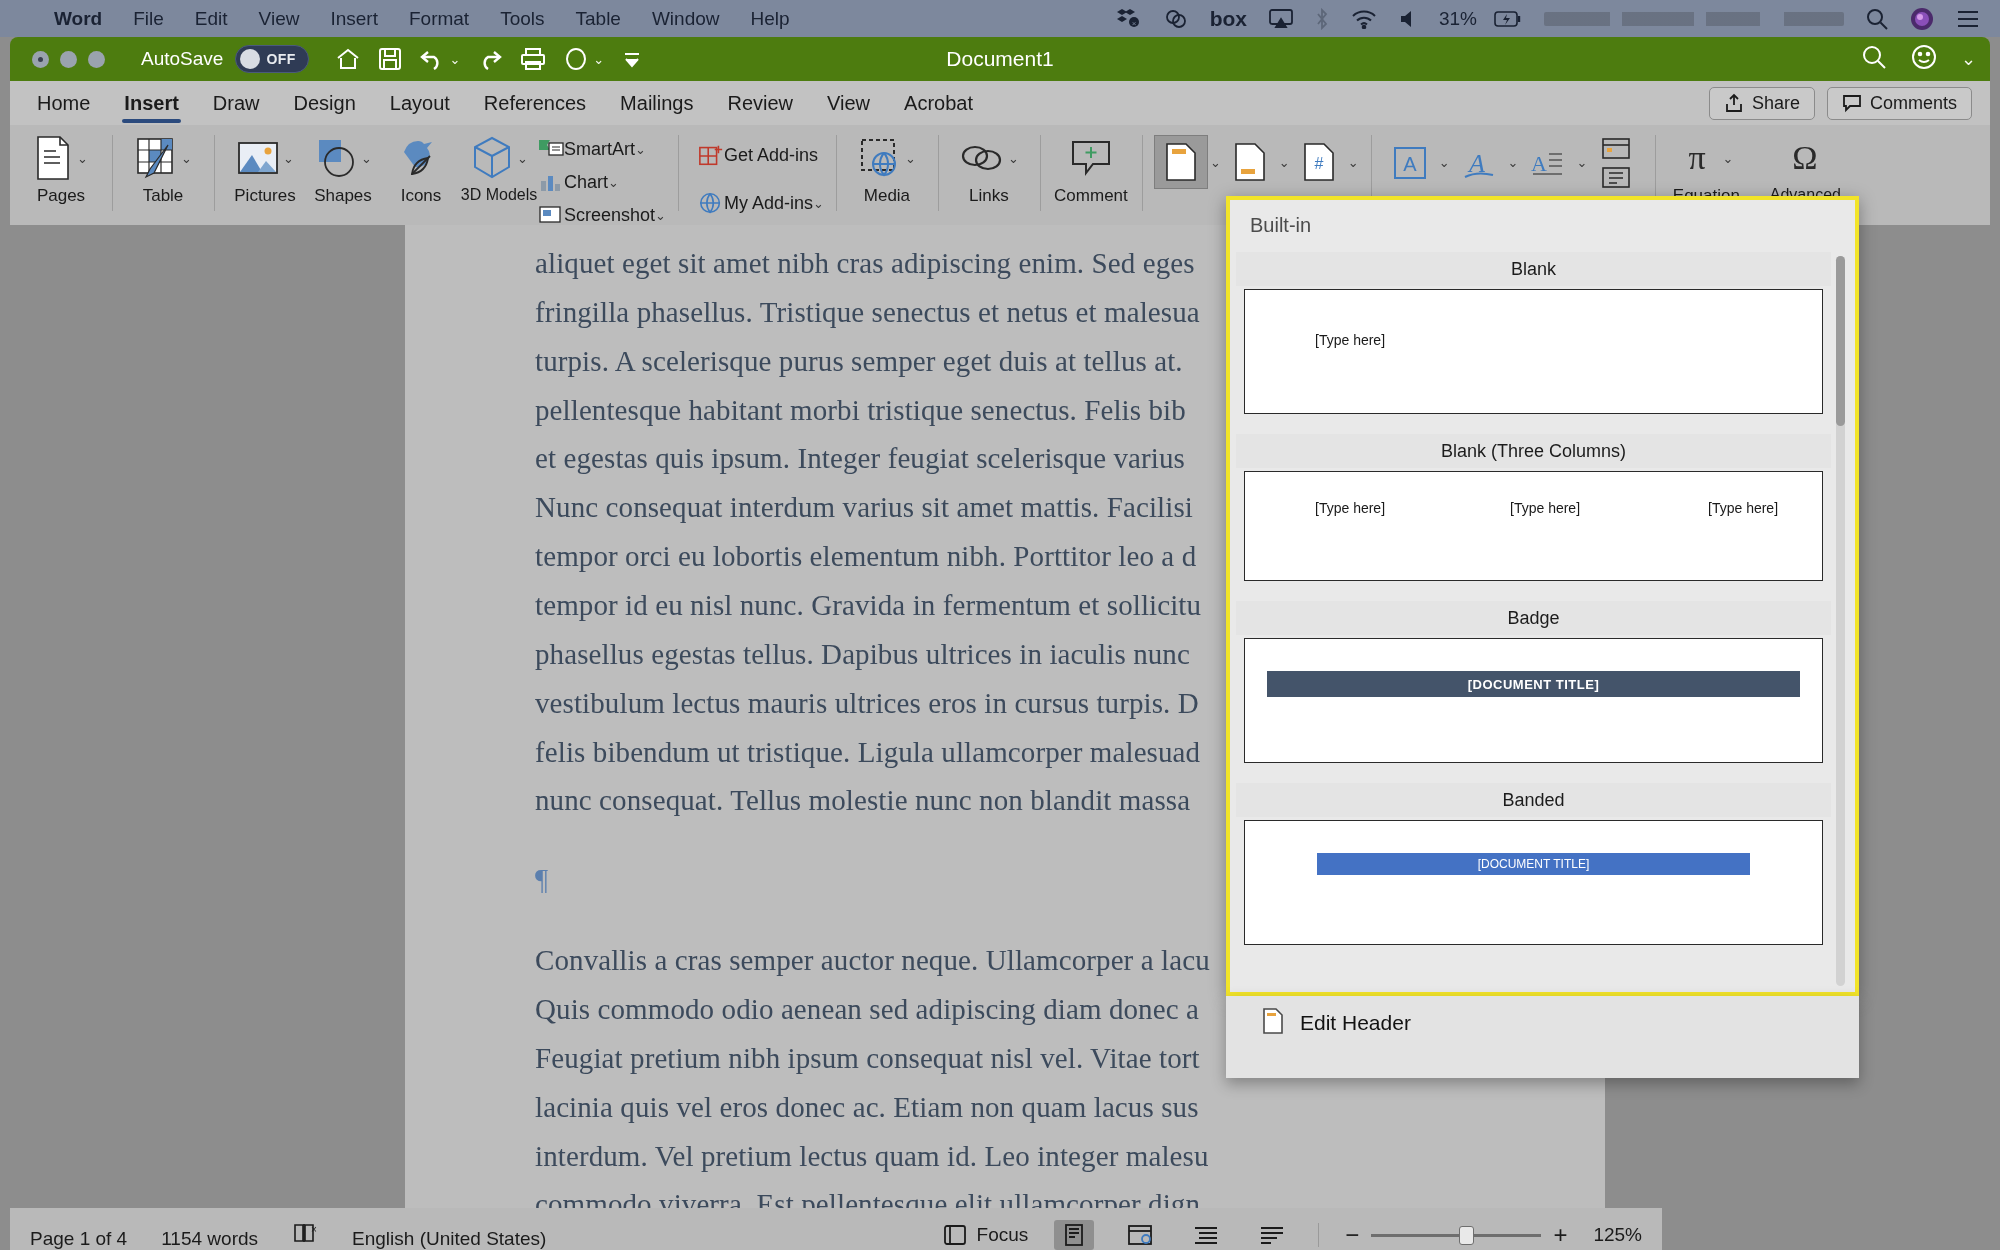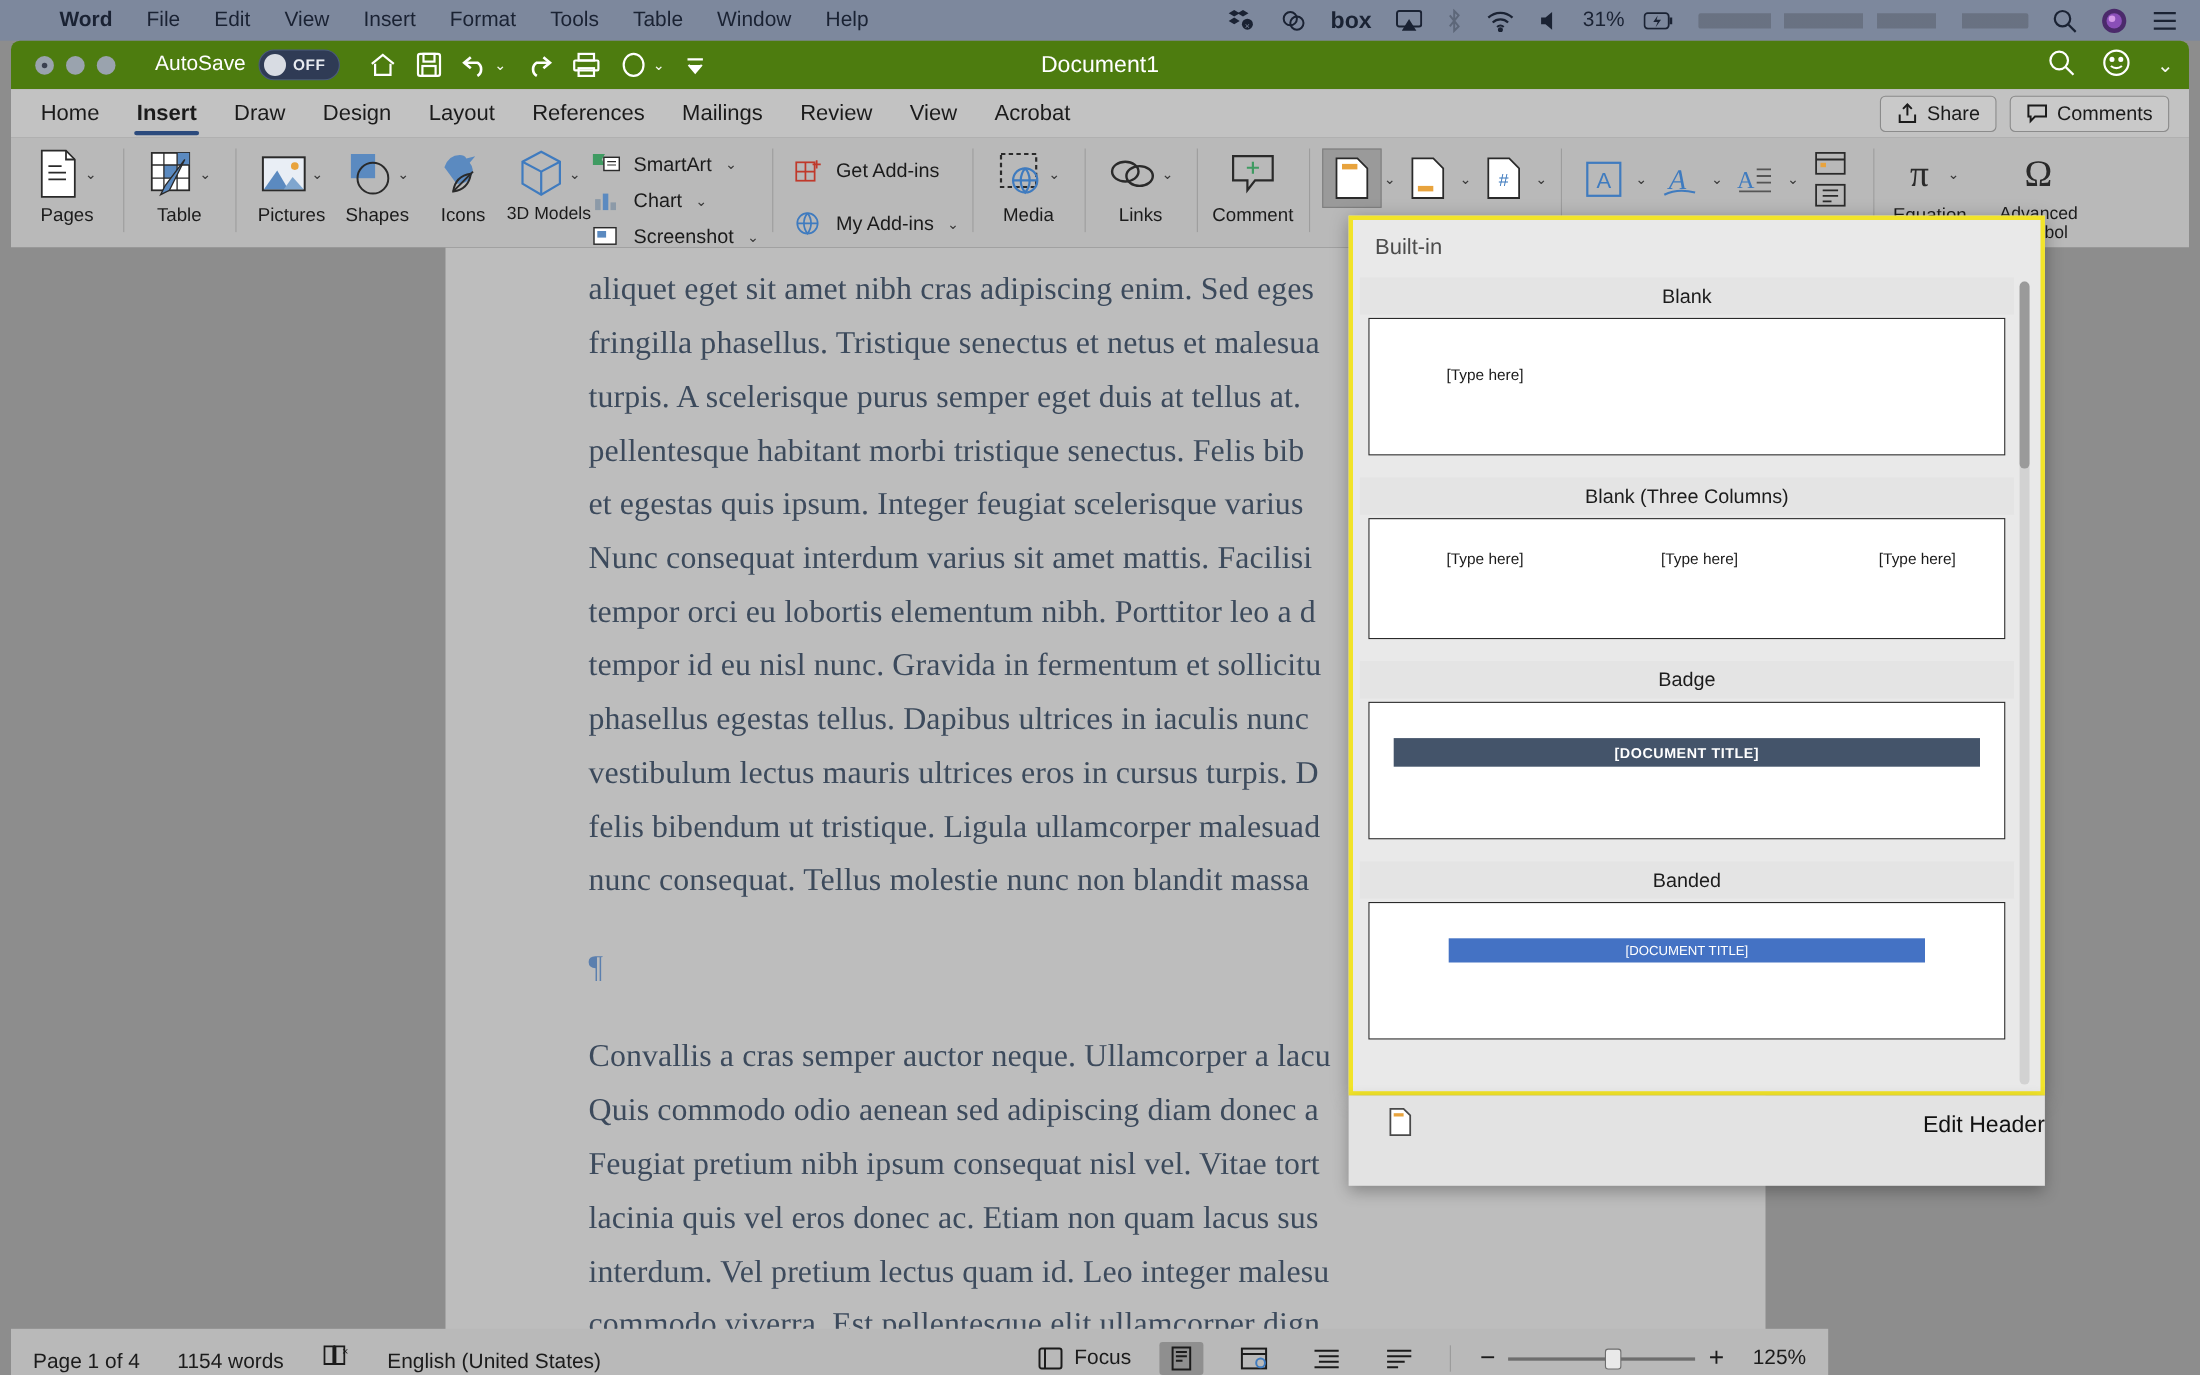--- a/index.html
+++ b/index.html
@@ -82,21 +82,21 @@
     content:""; position:absolute; left:0; top:10px; bottom:14px; width:1px; background:#9d9d9d;
   }
   .cmd {
     width: 78px; display: flex; flex-direction: column; align-items: center;
     padding-top: 8px; gap: 4px;
   }
   .cmd .ig { height: 50px; display: flex; align-items: center; justify-content: center; gap: 3px;}
   .cmd .lbl { font-size: 17px; color: #1b1b1b; text-align: center; line-height: 1.05; }
   .cmd .lbl.two { font-size: 16px; }
   .stack { display: flex; flex-direction: column; justify-content: center; padding-top: 12px; gap: 9px; }
-  .srow { display: flex; align-items: center; gap: 12px; font-size: 18px; color: #1b1b1b; }
+  .srow { display: flex; align-items: center; gap: 0; font-size: 18px; color: #1b1b1b; }
   .mini { width: 26px; height: 24px; display: flex; align-items: center; justify-content: center; }
   .gallery { display: flex; gap: 2px; padding-top: 10px; }
   .gcell {
     width: 54px; height: 54px; display: flex; align-items: center; justify-content: center;
   }
   .gcell.sel { background: #9a9a9a; border: 1px solid #7e7e7e; }
   .gpair { display: flex; align-items: center; gap: 2px; }
 
   
   .docarea {
@@ -139,21 +139,21 @@
     position: absolute; right: 10px; top: 56px; width: 9px; height: 730px;
     background: #d2d2d2; border-radius: 5px;
   }
   .thumb { position: absolute; top: 0; left: 0; width: 9px; height: 170px; background: #9a9a9a; border-radius: 5px; }
 
   .menu {
     position: absolute; left: 1226px; top: 996px; width: 633px; height: 82px;
     background: #e3e3e3; box-shadow: 0 6px 14px rgba(0,0,0,.3);
     padding: 8px 0;
   }
-  .mrow { display: flex; align-items: center; gap: 16px; height: 38px; padding-left: 36px; font-size: 21px; color: #121212; justify-content: space-between; }
+  .mrow { display: flex; align-items: center; gap: 16px; height: 38px; padding-left: 36px; font-size: 21px; color: #121212; }
 
   
   .status {
     position: absolute; left: 10px; bottom: 0; width: 1652px; height: 42px;
     background: #b9b9b9; display: flex; align-items: flex-end;
     padding: 0 20px; font-size: 19px; color: #1b1b1b; gap: 34px;
   }
   .status .sright { margin-left: auto; display: flex; align-items: center; gap: 26px; }
   .vbtn { width: 40px; height: 30px; display:flex; align-items:center; justify-content:center;}
   .vbtn.on { background: #8f8f8f; border-radius: 3px; }

